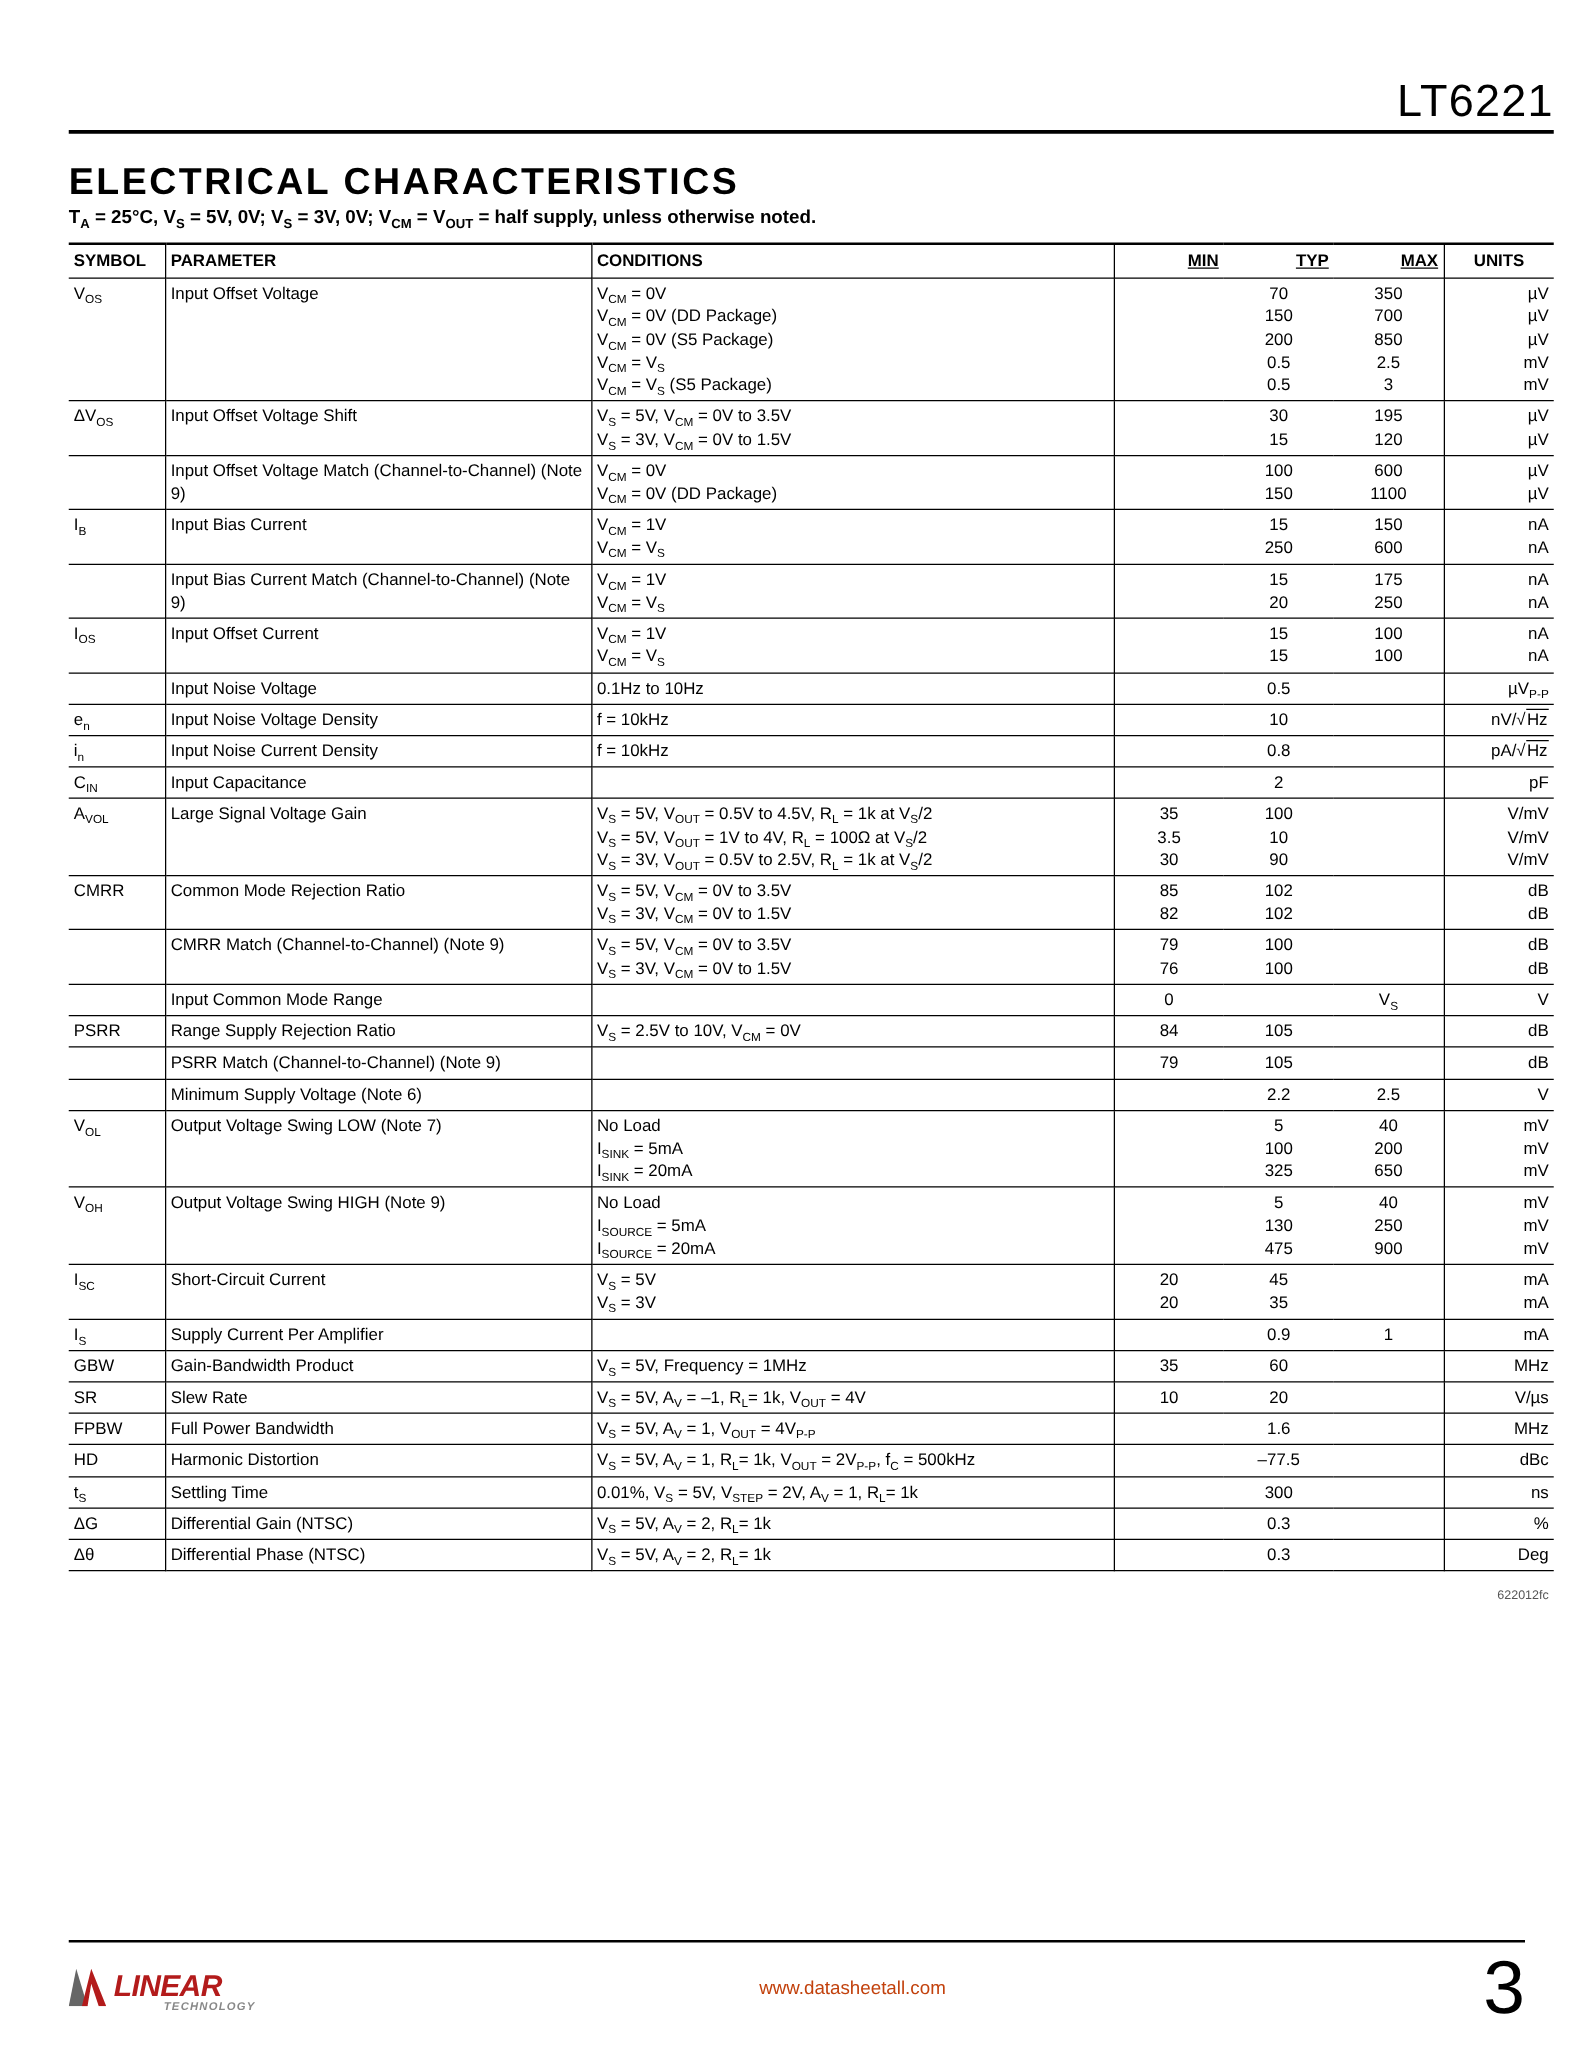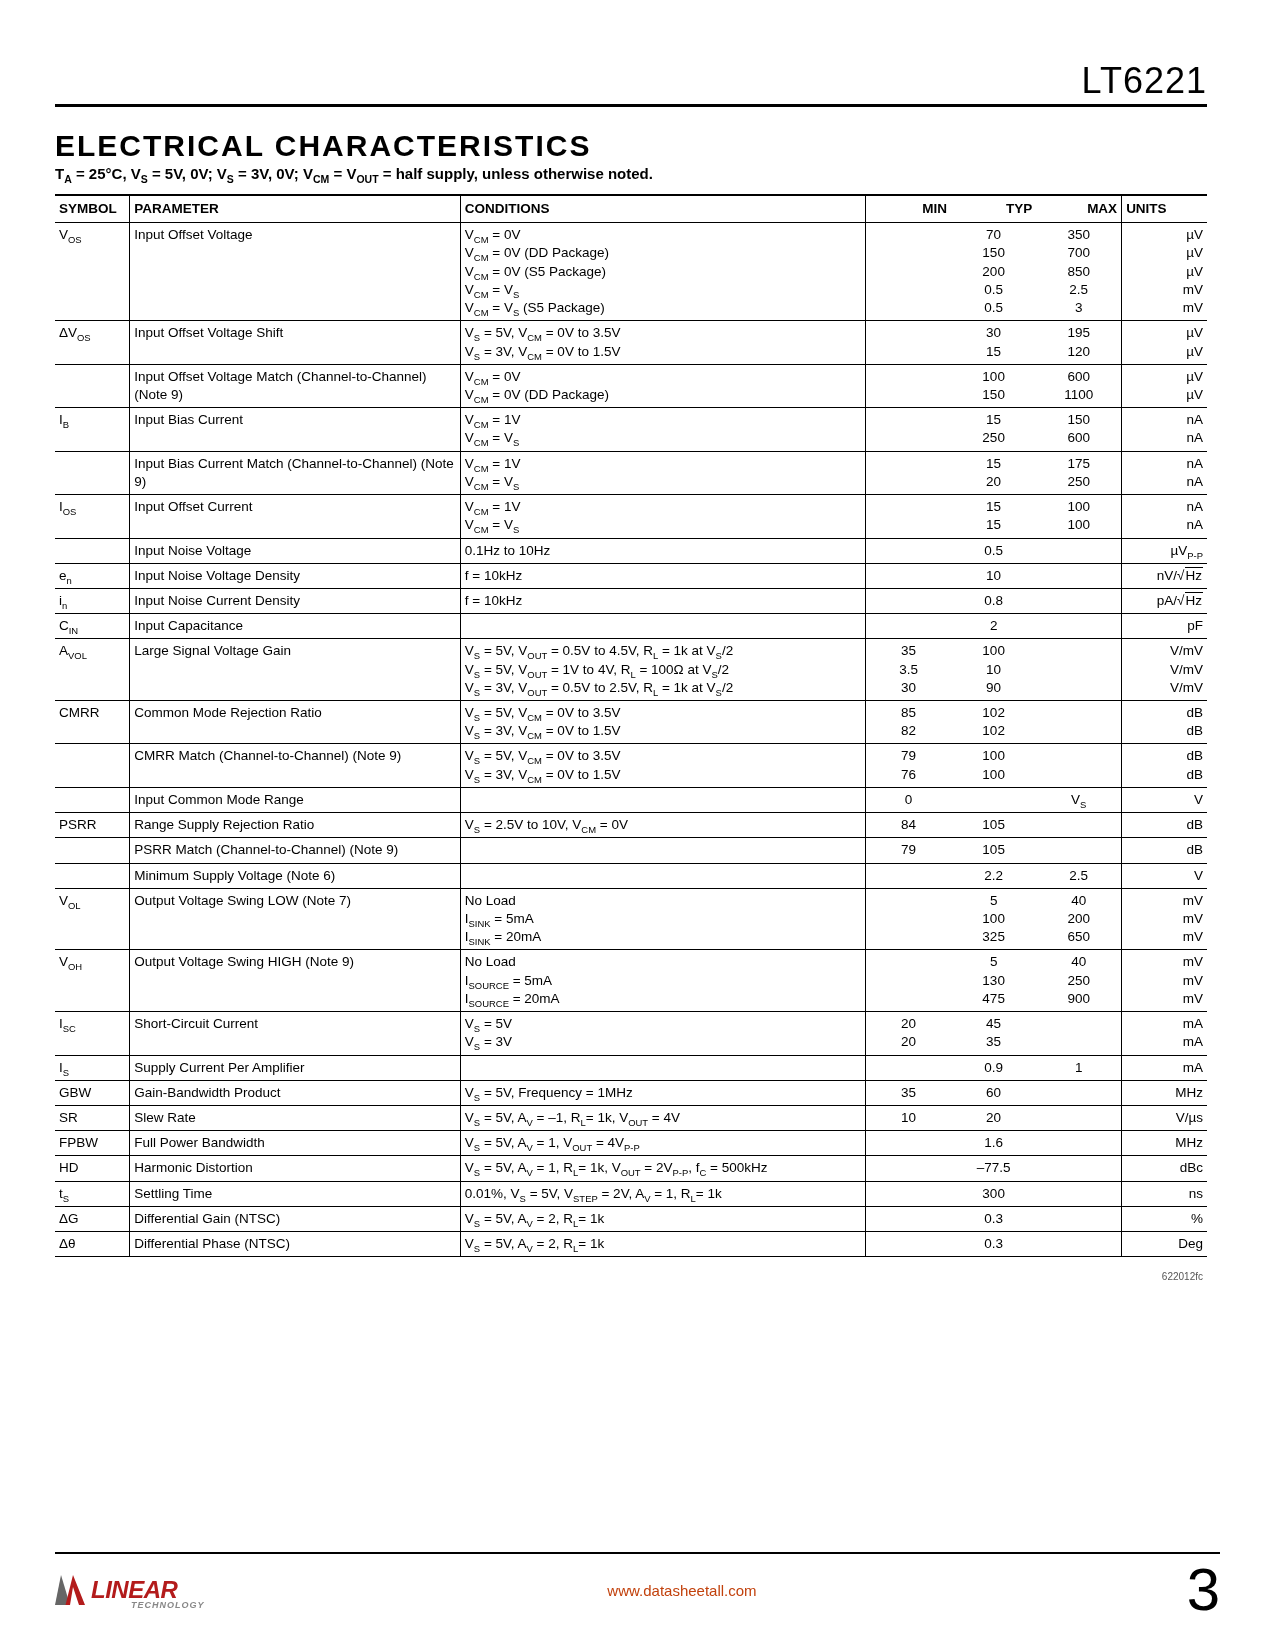--- a/index.html
+++ b/index.html
@@ -5,21 +5,21 @@
   * { box-sizing: border-box; }
   html, body { margin: 0; padding: 0; }
   body {
     width: 1275px;
     height: 1650px;
     background: #fff;
     font-family: "Helvetica Neue", Helvetica, Arial, sans-serif;
     color: #000;
     position: relative;
   }
-  .page { padding: 60px 68px 0 55px; }
+  .page { padding: 60px 32px 0 55px; }
   .partnum {
     text-align: right;
     font-size: 36px;
     font-weight: 400;
     letter-spacing: 1px;
     border-bottom: 3px solid #000;
     padding-bottom: 2px;
     margin-bottom: 22px;
   }
   .section-title {
@@ -55,22 +55,22 @@
   colgroup .c-max   { width: 80px; }
   colgroup .c-unit  { width: 80px; }
   table.ec thead th {
     text-align: left;
     font-weight: 700;
     border-top: 2.5px solid #000;
     border-bottom: 1px solid #000;
     padding: 4px 4px;
     white-space: nowrap;
   }
-  table.ec thead th.r { text-align: right; }
-  table.ec thead th.c { }
+  table.ec thead th.r { text-align: right; text-decoration: underline; }
+  table.ec thead th.c { text-align: center; }
   table.ec td {
     border-bottom: 1px solid #000;
     padding: 3px 4px;
     vertical-align: top;
   }
   table.ec td.sym { font-weight: 400; white-space: nowrap; }
   table.ec td.param { }
   table.ec td.cond { }
   table.ec td.num { text-align: center; white-space: pre-line; }
   table.ec td.unit { text-align: right; white-space: pre-line; }

